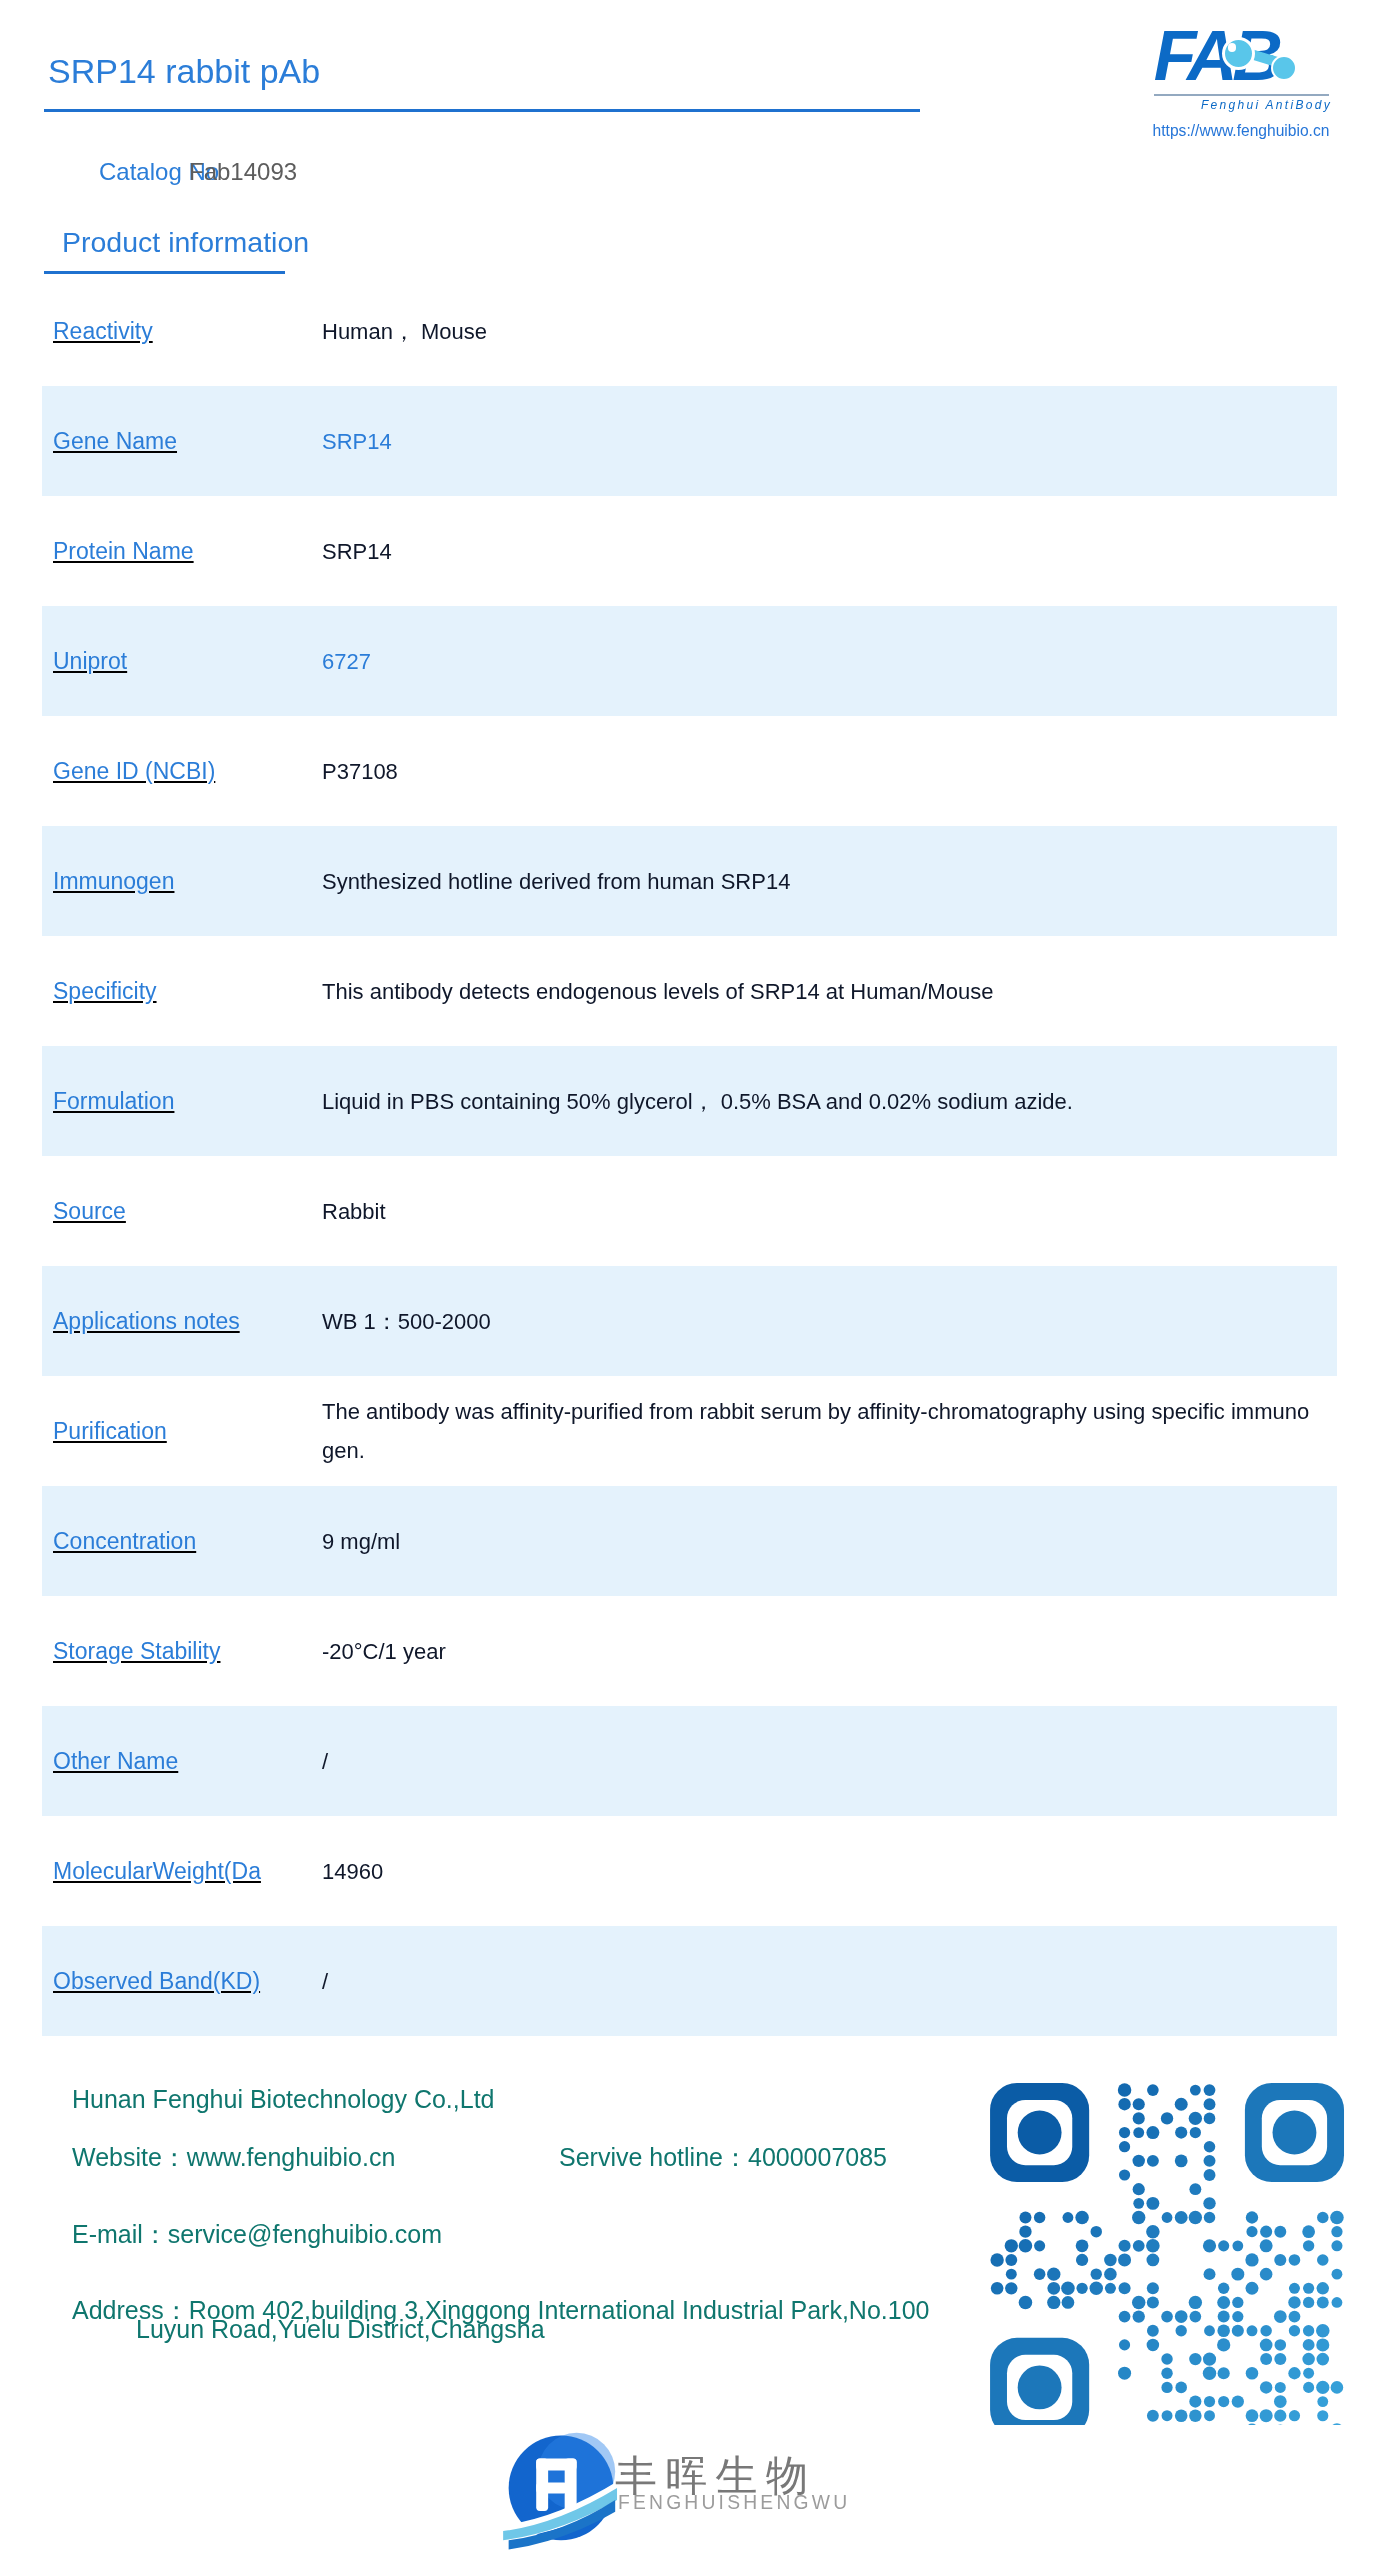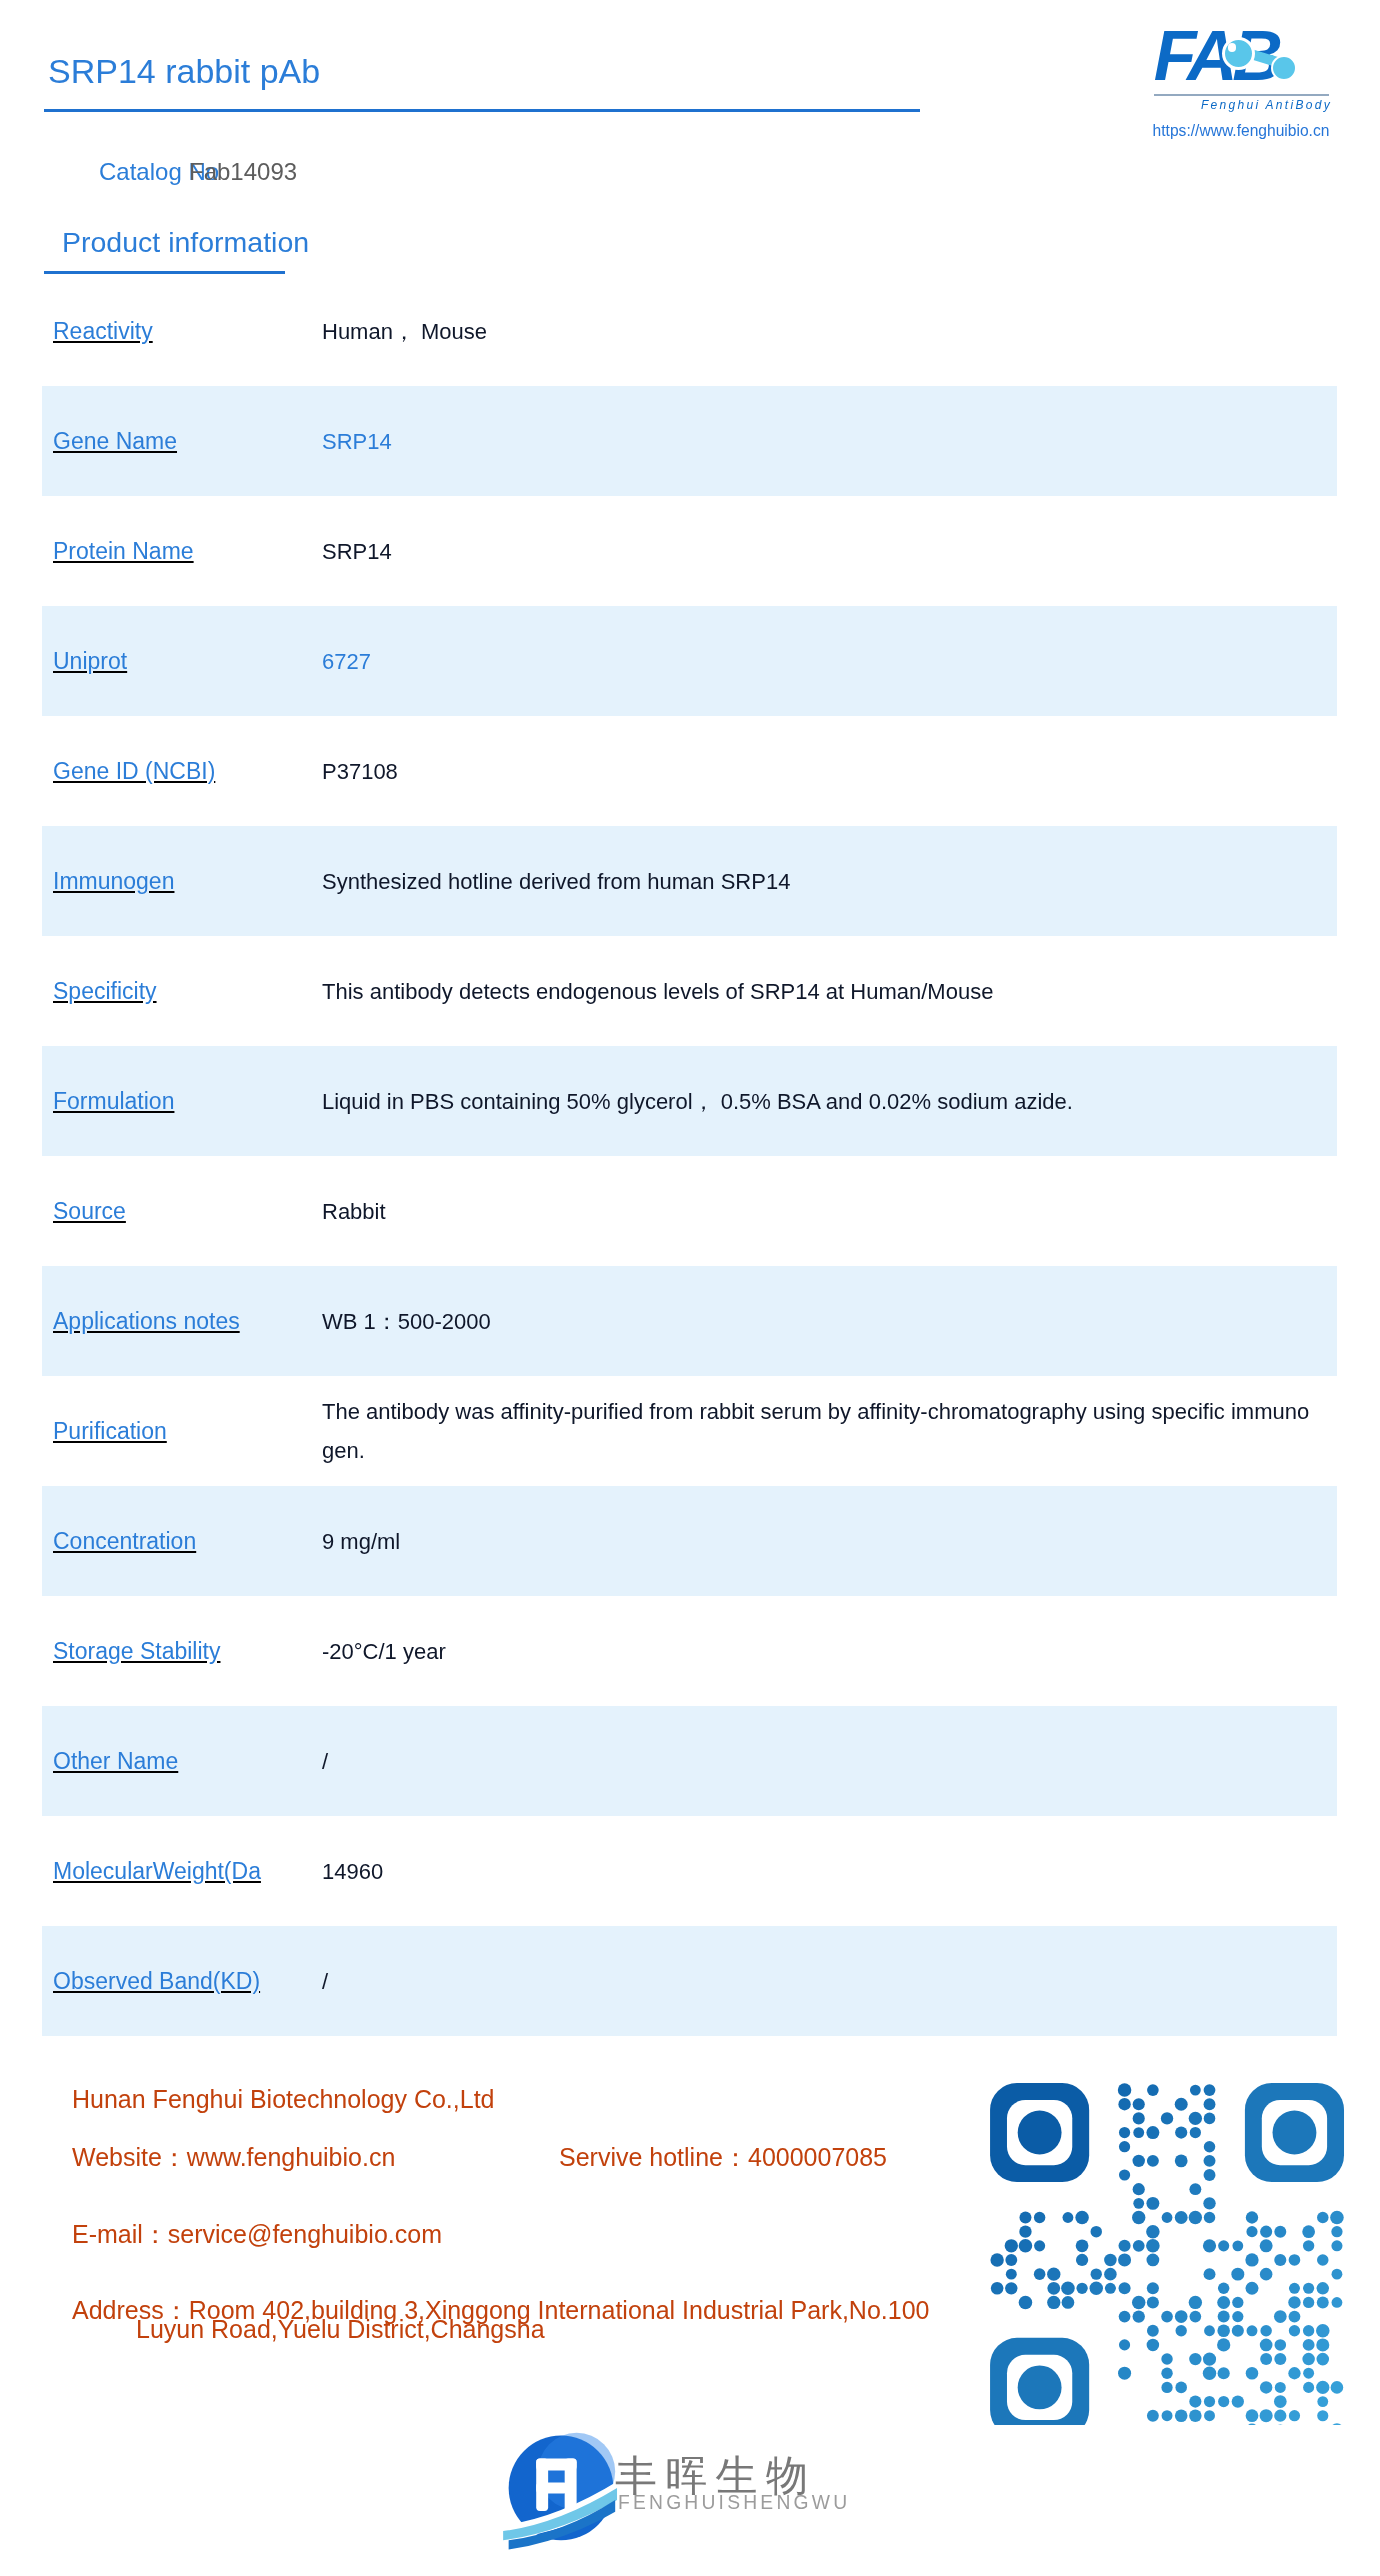--- a/index.html
+++ b/index.html
@@ -28,21 +28,21 @@
   .section-underline{position:absolute;left:44px;top:271px;width:241px;height:2.8px;background:#1f71cf;}
   
   .product-table{position:absolute;left:42px;top:276px;width:1295px;}
   .trow{position:relative;width:100%;height:110px;display:flex;align-items:center;background:#ffffff;text-decoration:underline;}
   .trow.alt{background:#e4f2fc;}
   .trow .lbl{margin-left:11px;font-size:23px;color:#2b7dd8;white-space:nowrap;}
   .trow .val{position:absolute;left:280px;top:50%;transform:translateY(-50%);max-width:997px;
              font-size:22px;line-height:39px;color:#0f172a;word-break:break-all;}
   .trow .val.blue{color:#2b7dd8;}
   
-  .footer-line{position:absolute;left:72px;font-size:25px;color:#c2410c;white-space:nowrap;}
+  .footer-line{position:absolute;left:72px;font-size:25px;color:#0f766e;white-space:nowrap;}
   .fl-1{top:2085px;}
   .fl-2{top:2141px;width:920px;}
   .fl-2 .hotline{position:absolute;left:487px;top:0;}
   .fl-3{top:2197px;margin-top:21px;}
   .fl-4{top:2253px;margin-top:41px;}
   .fl-5{top:2315px;left:136px;}
   .qr-box{position:absolute;left:990px;top:2083px;width:355px;height:342px;}
   
   .company-logo{position:absolute;left:501px;top:2431px;width:405px;height:124px;}
   .logo-svg{position:absolute;left:0;top:0;}

